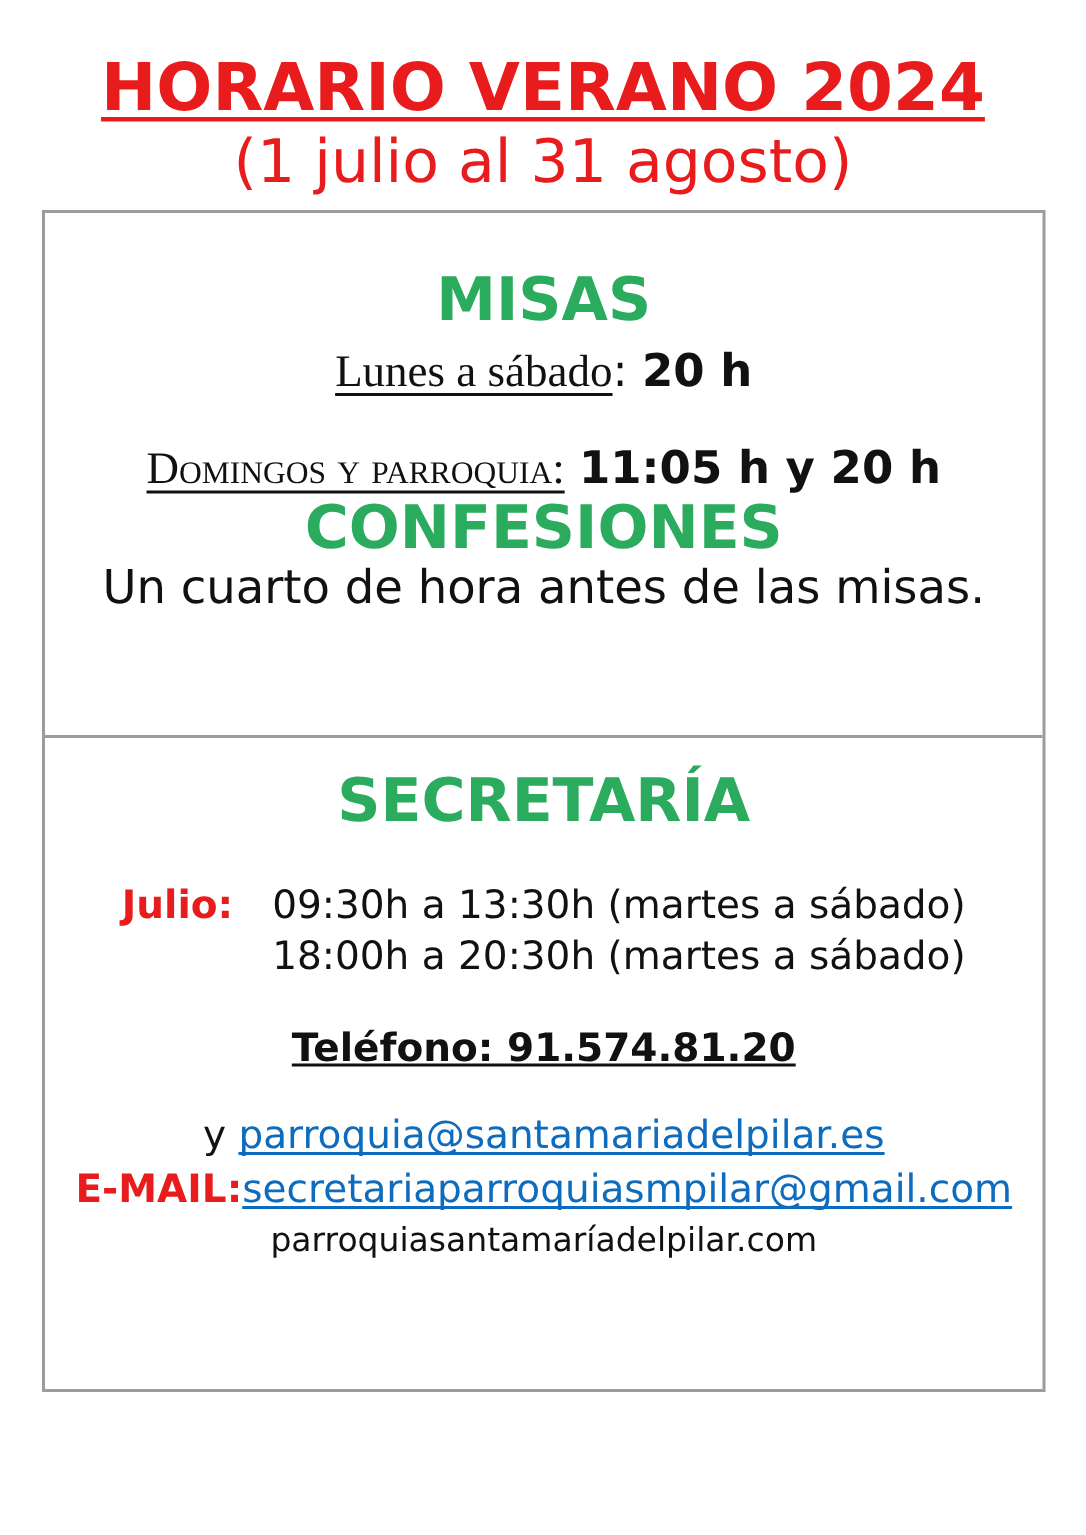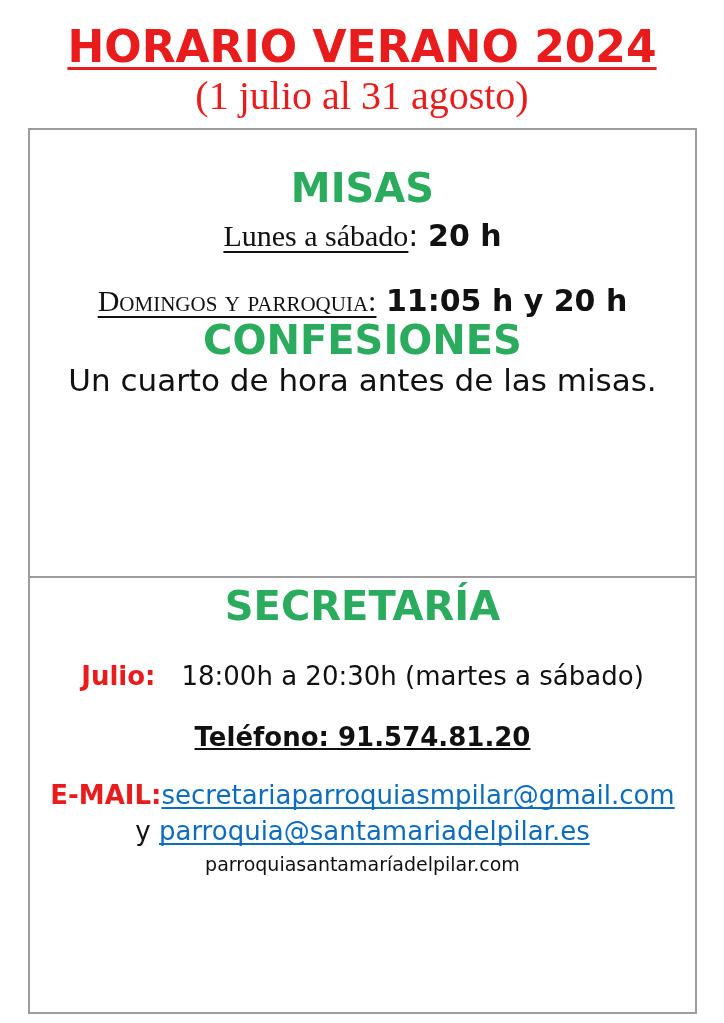--- a/index.html
+++ b/index.html
@@ -3,43 +3,43 @@
 <meta charset="utf-8">
 <style>
   * { margin: 0; padding: 0; box-sizing: border-box; }
   html, body { background: #ffffff; }
   body {
     width: 724px; height: 1023px;
     font-family: "DejaVu Sans", sans-serif;
     color: #111111;
     overflow: hidden;
   }
-  .header { text-align: center; padding-top: 24px; }
+  .header { text-align: center; padding-top: 36px; }
   .title {
     display: inline-block;
     font-size: 44px; font-weight: 700; color: var(--red, #e81c1c);
     line-height: 1.05;
     text-decoration: underline;
     text-decoration-thickness: 3px;
     text-underline-offset: 5px;
     text-decoration-skip-ink: none;
   }
   .subtitle {
     font-size: 40px; color: var(--red, #e81c1c);
-    line-height: 1.15; margin-top: 3px; font-family: Liberation Serif, serif;
+    line-height: 1.15; margin-top: 3px;
   }
   .card {
     margin-left: 28px; margin-top: 9px;
     width: 669px;
     border: 2px solid var(--gray, #9c9c9c);
     text-align: center;
     background: #ffffff;
   }
-  .sec-top  { height: 446px; padding-top: 36px; }
-  .sec-bottom { height: 436px; border-top: 2px solid var(--gray, #9c9c9c); padding-top: 6px; }
+  .sec-top  { height: 348px; padding-top: 36px; }
+  .sec-bottom { height: 436px; border-top: 2px solid var(--gray, #9c9c9c); padding-top: 20px; }
   .green-heading {
     color: var(--green, #2bab5e);
     font-size: 40px; font-weight: 700; line-height: 1.1;
   }
   .misas-line { font-size: 30px; margin-top: 8px; }
   .domingos-line { font-size: 30px; margin-top: 30px; }
   .u {
     text-decoration: underline;
     text-decoration-thickness: 2px;
     text-underline-offset: 5px;
@@ -61,21 +61,21 @@
   .link {
     color: var(--blue, #0e6cbe);
     text-decoration: underline;
     text-decoration-thickness: 2px;
     text-underline-offset: 3px;
     text-decoration-skip-ink: none;
     cursor: pointer;
   }
   .web-line { margin-top: 26px; font-size: 26px; font-weight: 700; }
   .web-colon { color: #111111; font-weight: 700; }
-  .url-line { font-size: 19px; margin-top: 3px; }
+  .url-line { font-size: 22px; margin-top: 3px; }
   b { font-weight: 700; }
 </style>
 </head>
 <body>
 
 <div class="page">
 
   <header class="header">
     <h1 class="title">HORARIO VERANO 2024</h1>
     <div class="subtitle">(1 julio al 31 agosto)</div>
@@ -95,29 +95,30 @@
       <h2 class="green-heading conf-heading">CONFESIONES</h2>
       <p class="conf-text">Un cuarto de hora antes de las misas.</p>
     </section>
 
     <section class="sec-bottom">
       <h2 class="green-heading">SECRETARÍA</h2>
 
       <div class="julio-row">
         <span class="red-bold">Julio:</span>
         <div class="julio-times">
+          <div>09:30h a 13:30h (martes a sábado)</div>
           <div>18:00h a 20:30h (martes a sábado)</div>
         </div>
       </div>
 
       <p class="tel-line">Teléfono: 91.574.81.20</p>
 
       <div class="email-block">
-        <div><span class="red-bold">E-MAIL:</span><a class="link">secretariaparroquiasmpilar@gmail.com</a></div>
         <div><span>y</span>
           <a class="link">parroquia@santamariadelpilar.es</a></div>
+        <div><span class="red-bold">E-MAIL:</span><a class="link">secretariaparroquiasmpilar@gmail.com</a></div>
       </div>
 
       <p class="url-line">parroquiasantamaríadelpilar.com</p>
     </section>
 
   </div>
 </div>
 
 </body></html>

